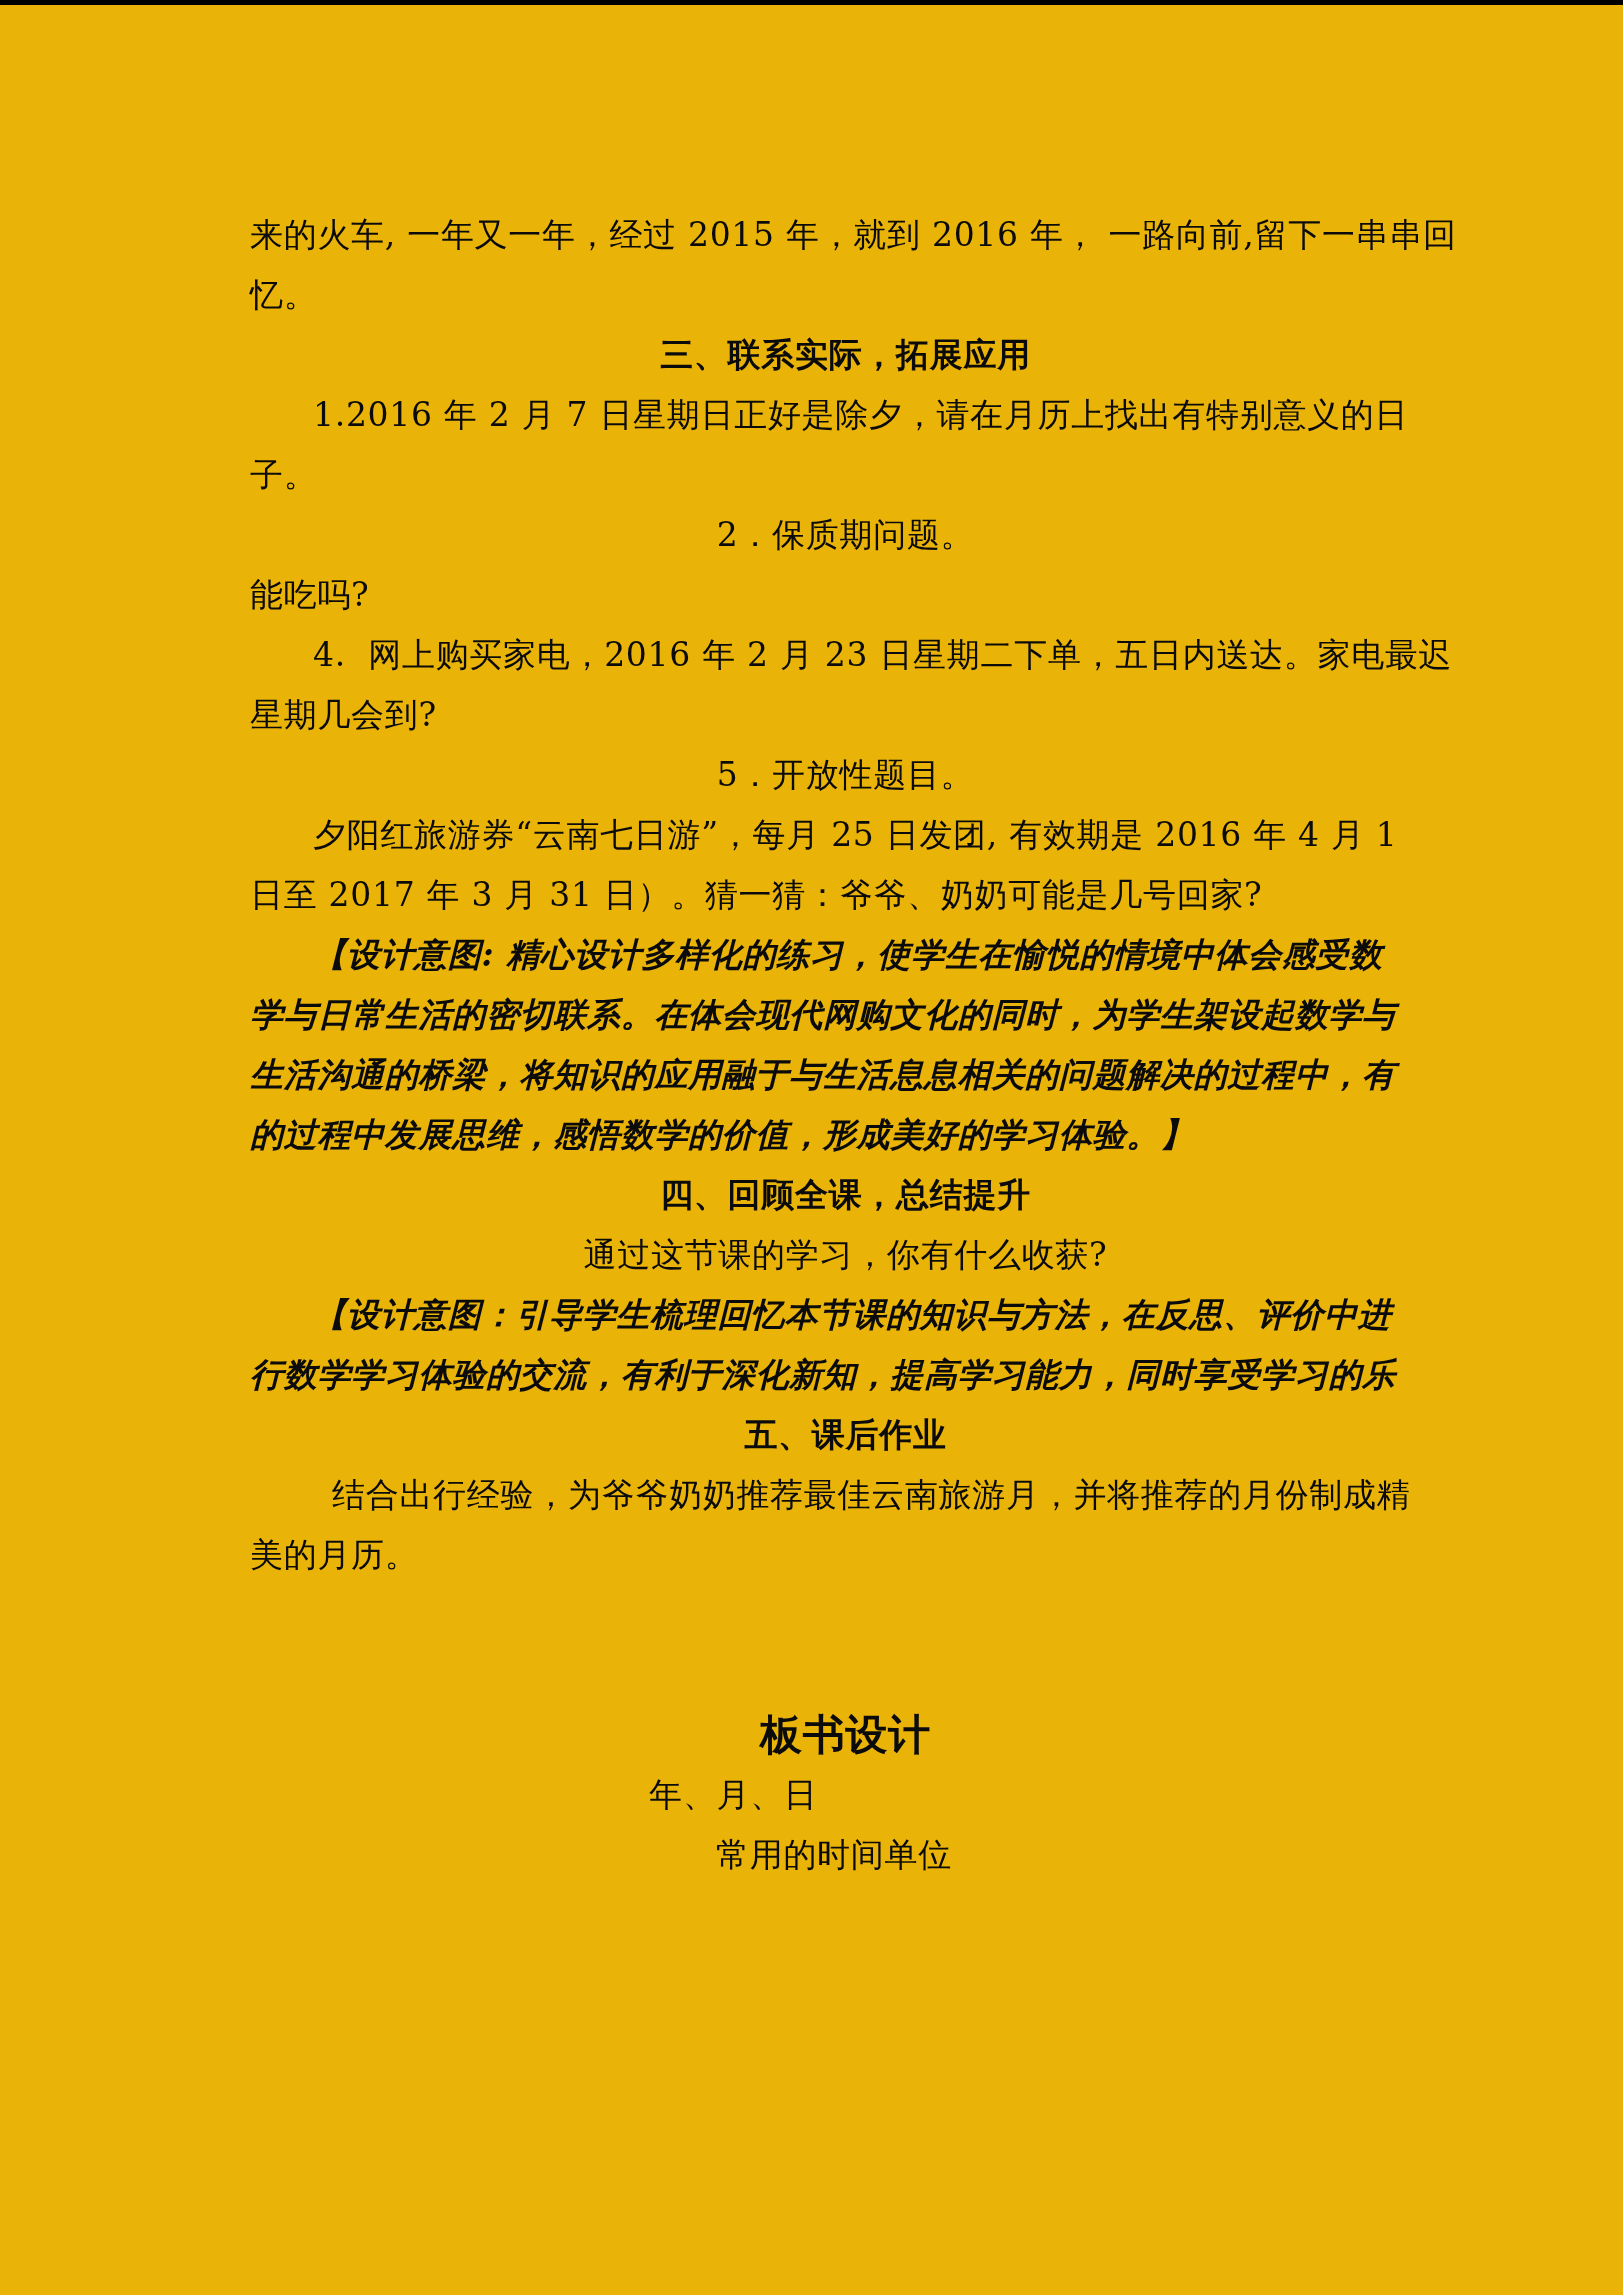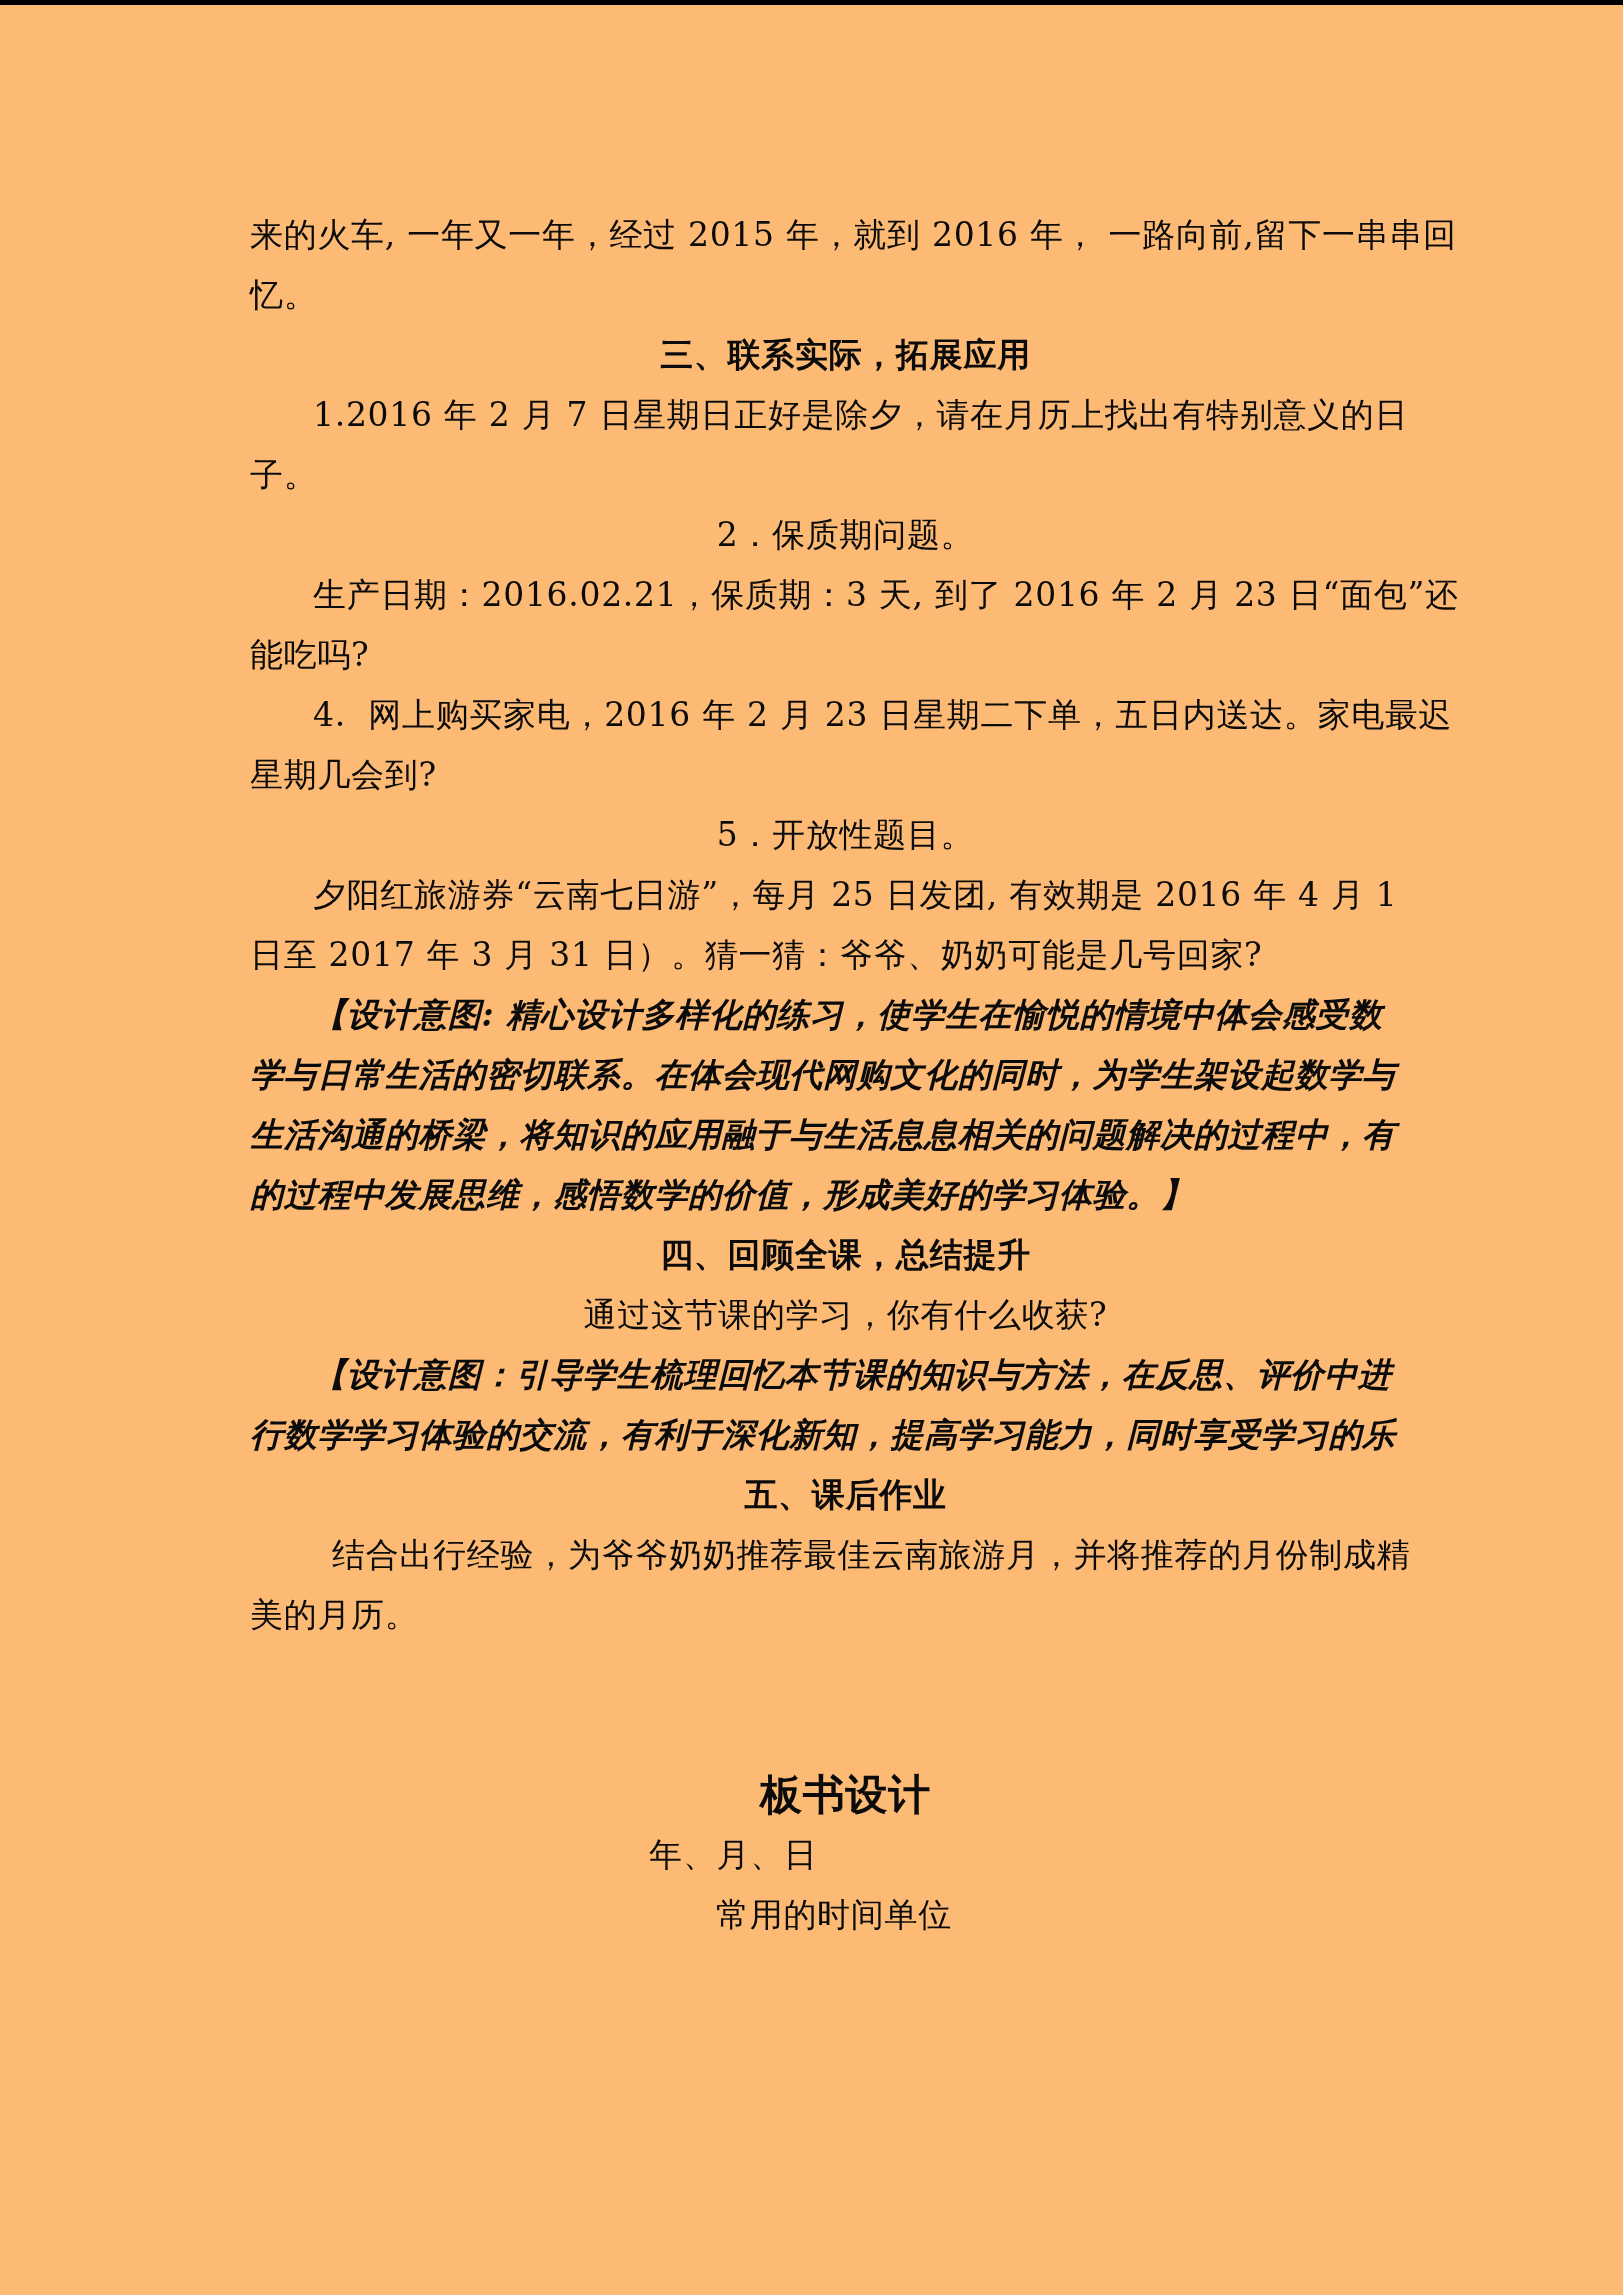--- a/index.html
+++ b/index.html
@@ -4,21 +4,21 @@
 <style>
   html, body {
     margin: 0;
     padding: 0;
     background: #ffffff;
   }
   .page {
     position: relative;
     width: 1623px;
     height: 2295px;
-    background: #fdba74;
+    background: #eab308;
     color: #0b0b0b;
     font-family: "DejaVu Serif", "Liberation Serif", serif;
     overflow: hidden;
     text-decoration: underline;
   }
   .top-bar {
     position: absolute;
     top: 0;
     left: 0;
     width: 100%;
@@ -64,21 +64,20 @@
 
 <div class="page">
   <div class="top-bar"></div>
   <div class="content" id="document-body">
       <div class="line">来的火车, 一年又一年，经过 2015 年，就到 2016 年， 一路向前,留下一串串回</div>
       <div class="line">忆。</div>
       <div class="line heading ind-1">三、联系实际，拓展应用</div>
       <div class="line  ind-1">1.2016 年 2 月 7 日星期日正好是除夕，请在月历上找出有特别意义的日</div>
       <div class="line">子。</div>
       <div class="line  ind-1">2．保质期问题。</div>
-      <div class="line  ind-1">生产日期：2016.02.21，保质期：3 天, 到了 2016 年 2 月 23 日“面包”还</div>
       <div class="line">能吃吗?</div>
       <div class="line  ind-1">4.  网上购买家电，2016 年 2 月 23 日星期二下单，五日内送达。家电最迟</div>
       <div class="line">星期几会到?</div>
       <div class="line  ind-1">5．开放性题目。</div>
       <div class="line  ind-1">夕阳红旅游券“云南七日游”，每月 25 日发团, 有效期是 2016 年 4 月 1</div>
       <div class="line">日至 2017 年 3 月 31 日）。猜一猜：爷爷、奶奶可能是几号回家?</div>
       <div class="line design ind-1">【设计意图: 精心设计多样化的练习，使学生在愉悦的情境中体会感受数</div>
       <div class="line design">学与日常生活的密切联系。在体会现代网购文化的同时，为学生架设起数学与</div>
       <div class="line design">生活沟通的桥梁，将知识的应用融于与生活息息相关的问题解决的过程中，有</div>
       <div class="line design">的过程中发展思维，感悟数学的价值，形成美好的学习体验。】</div>

